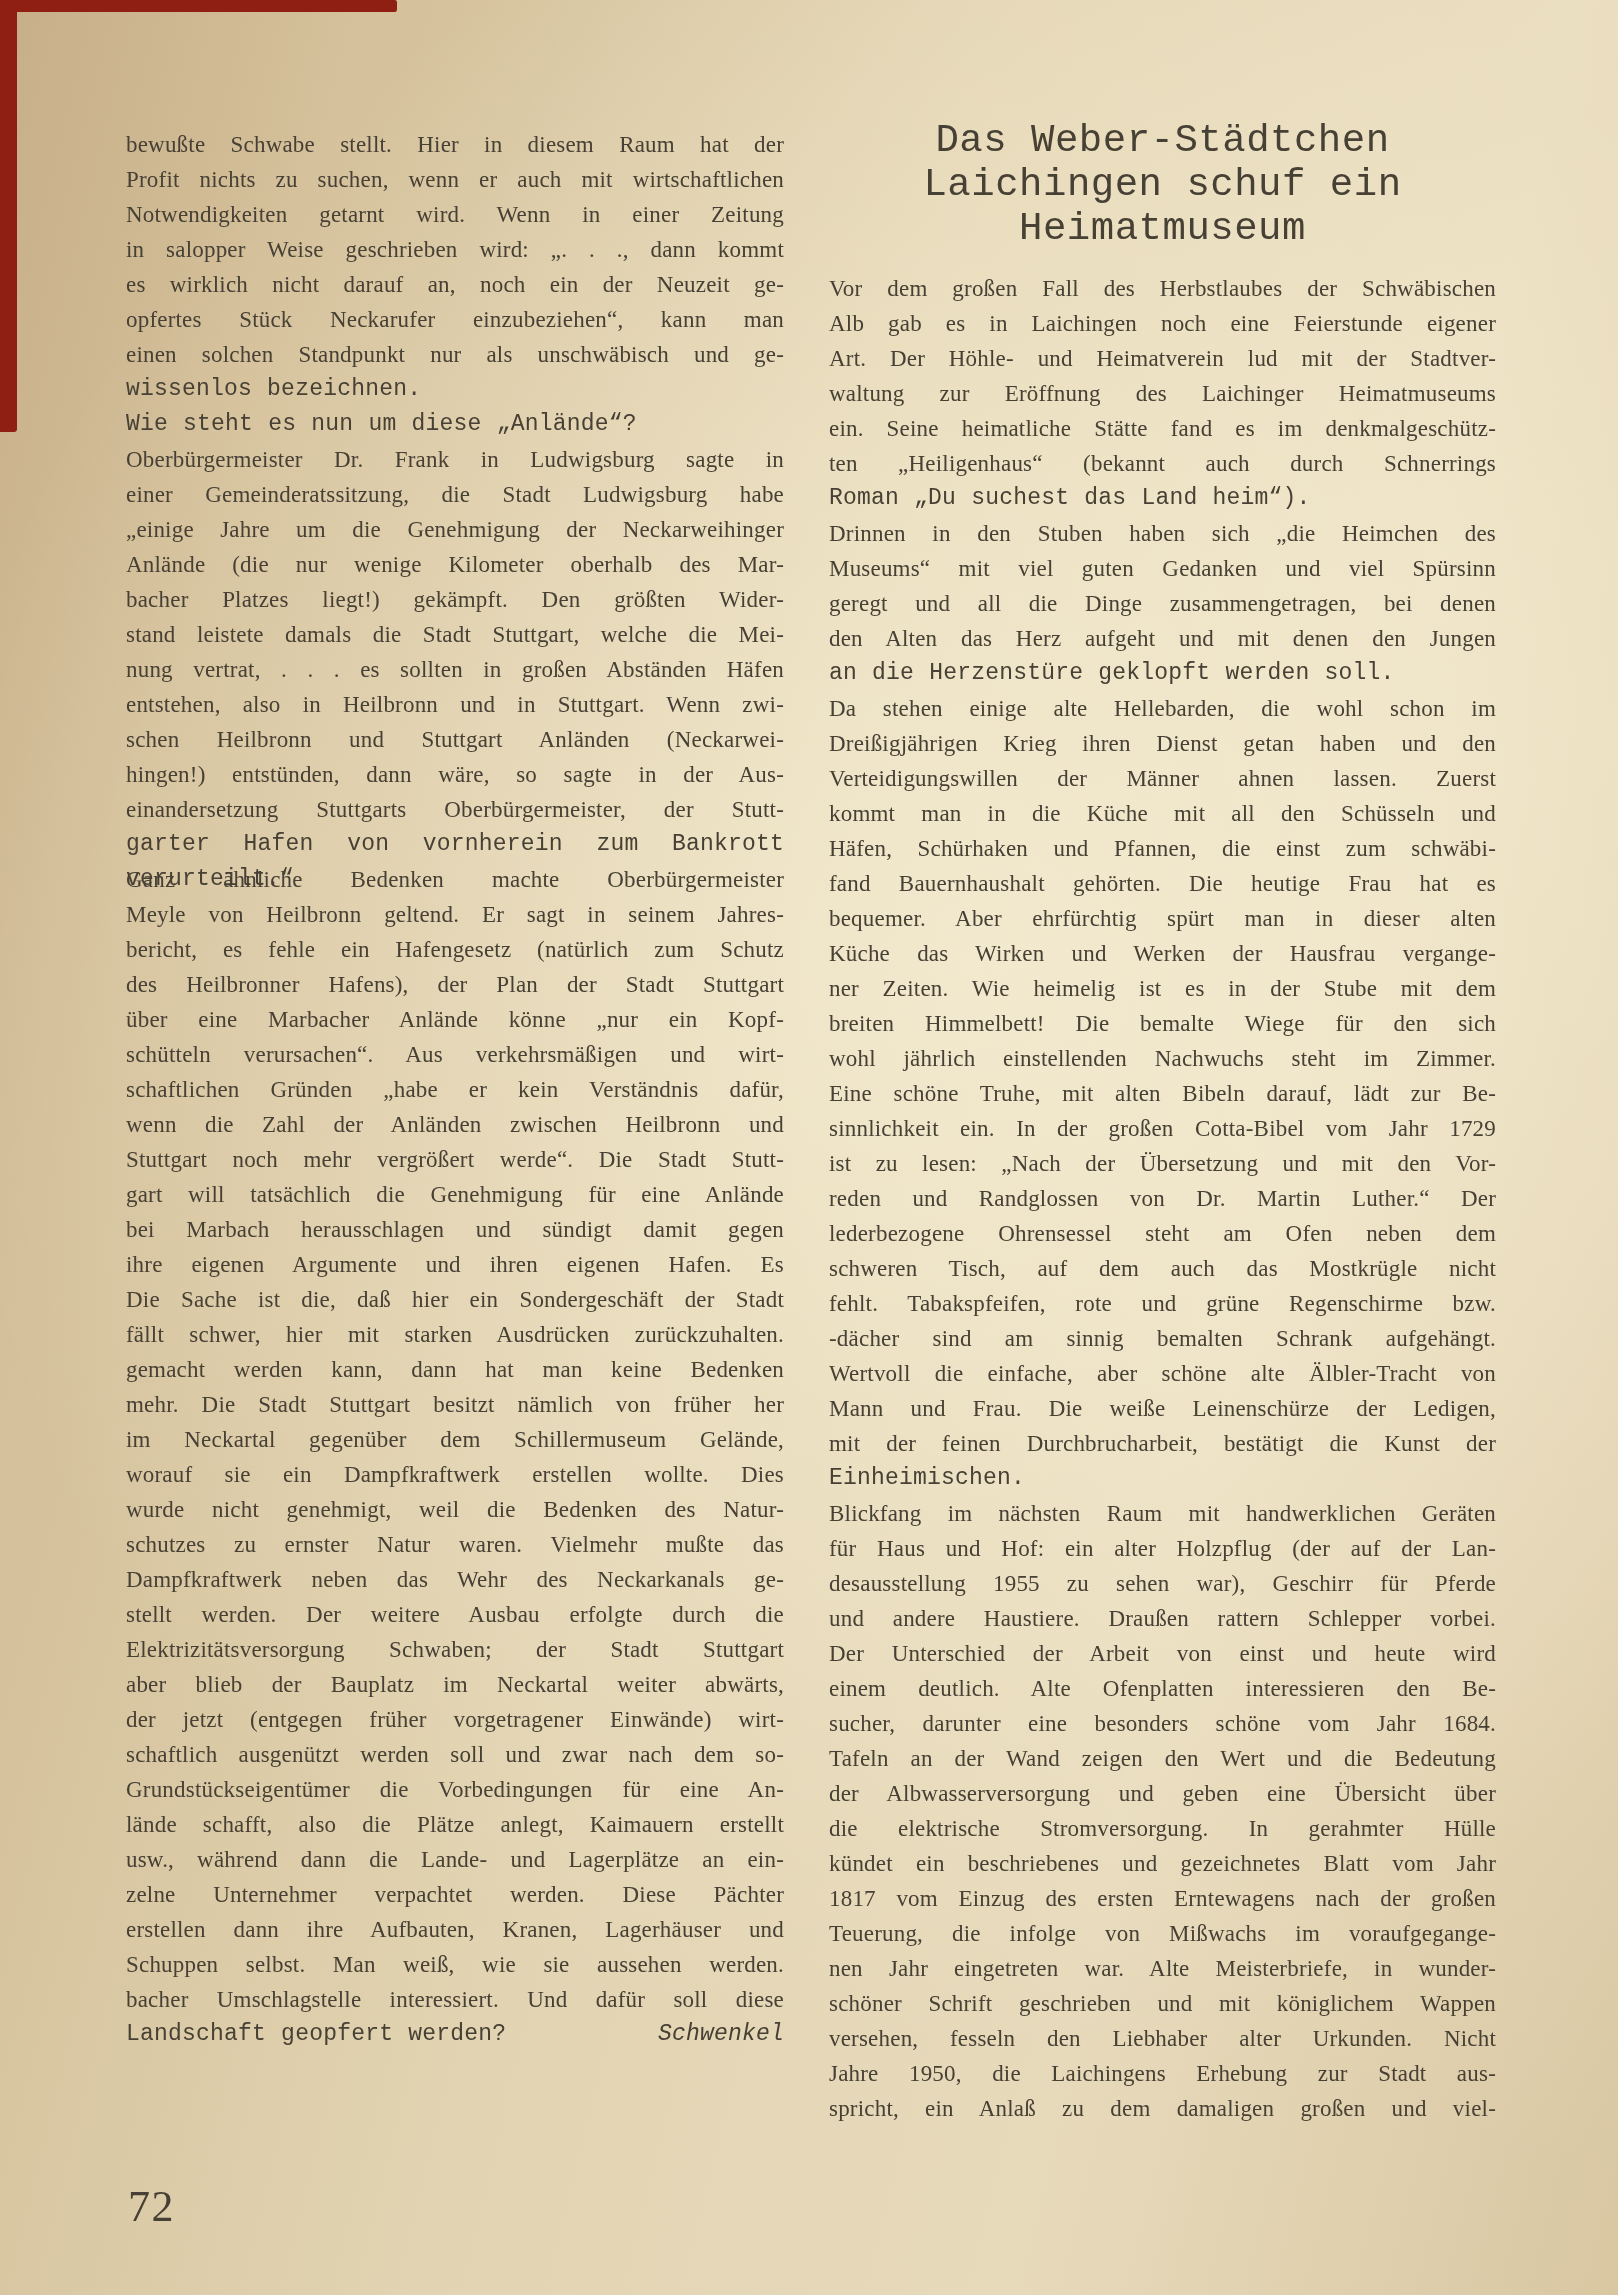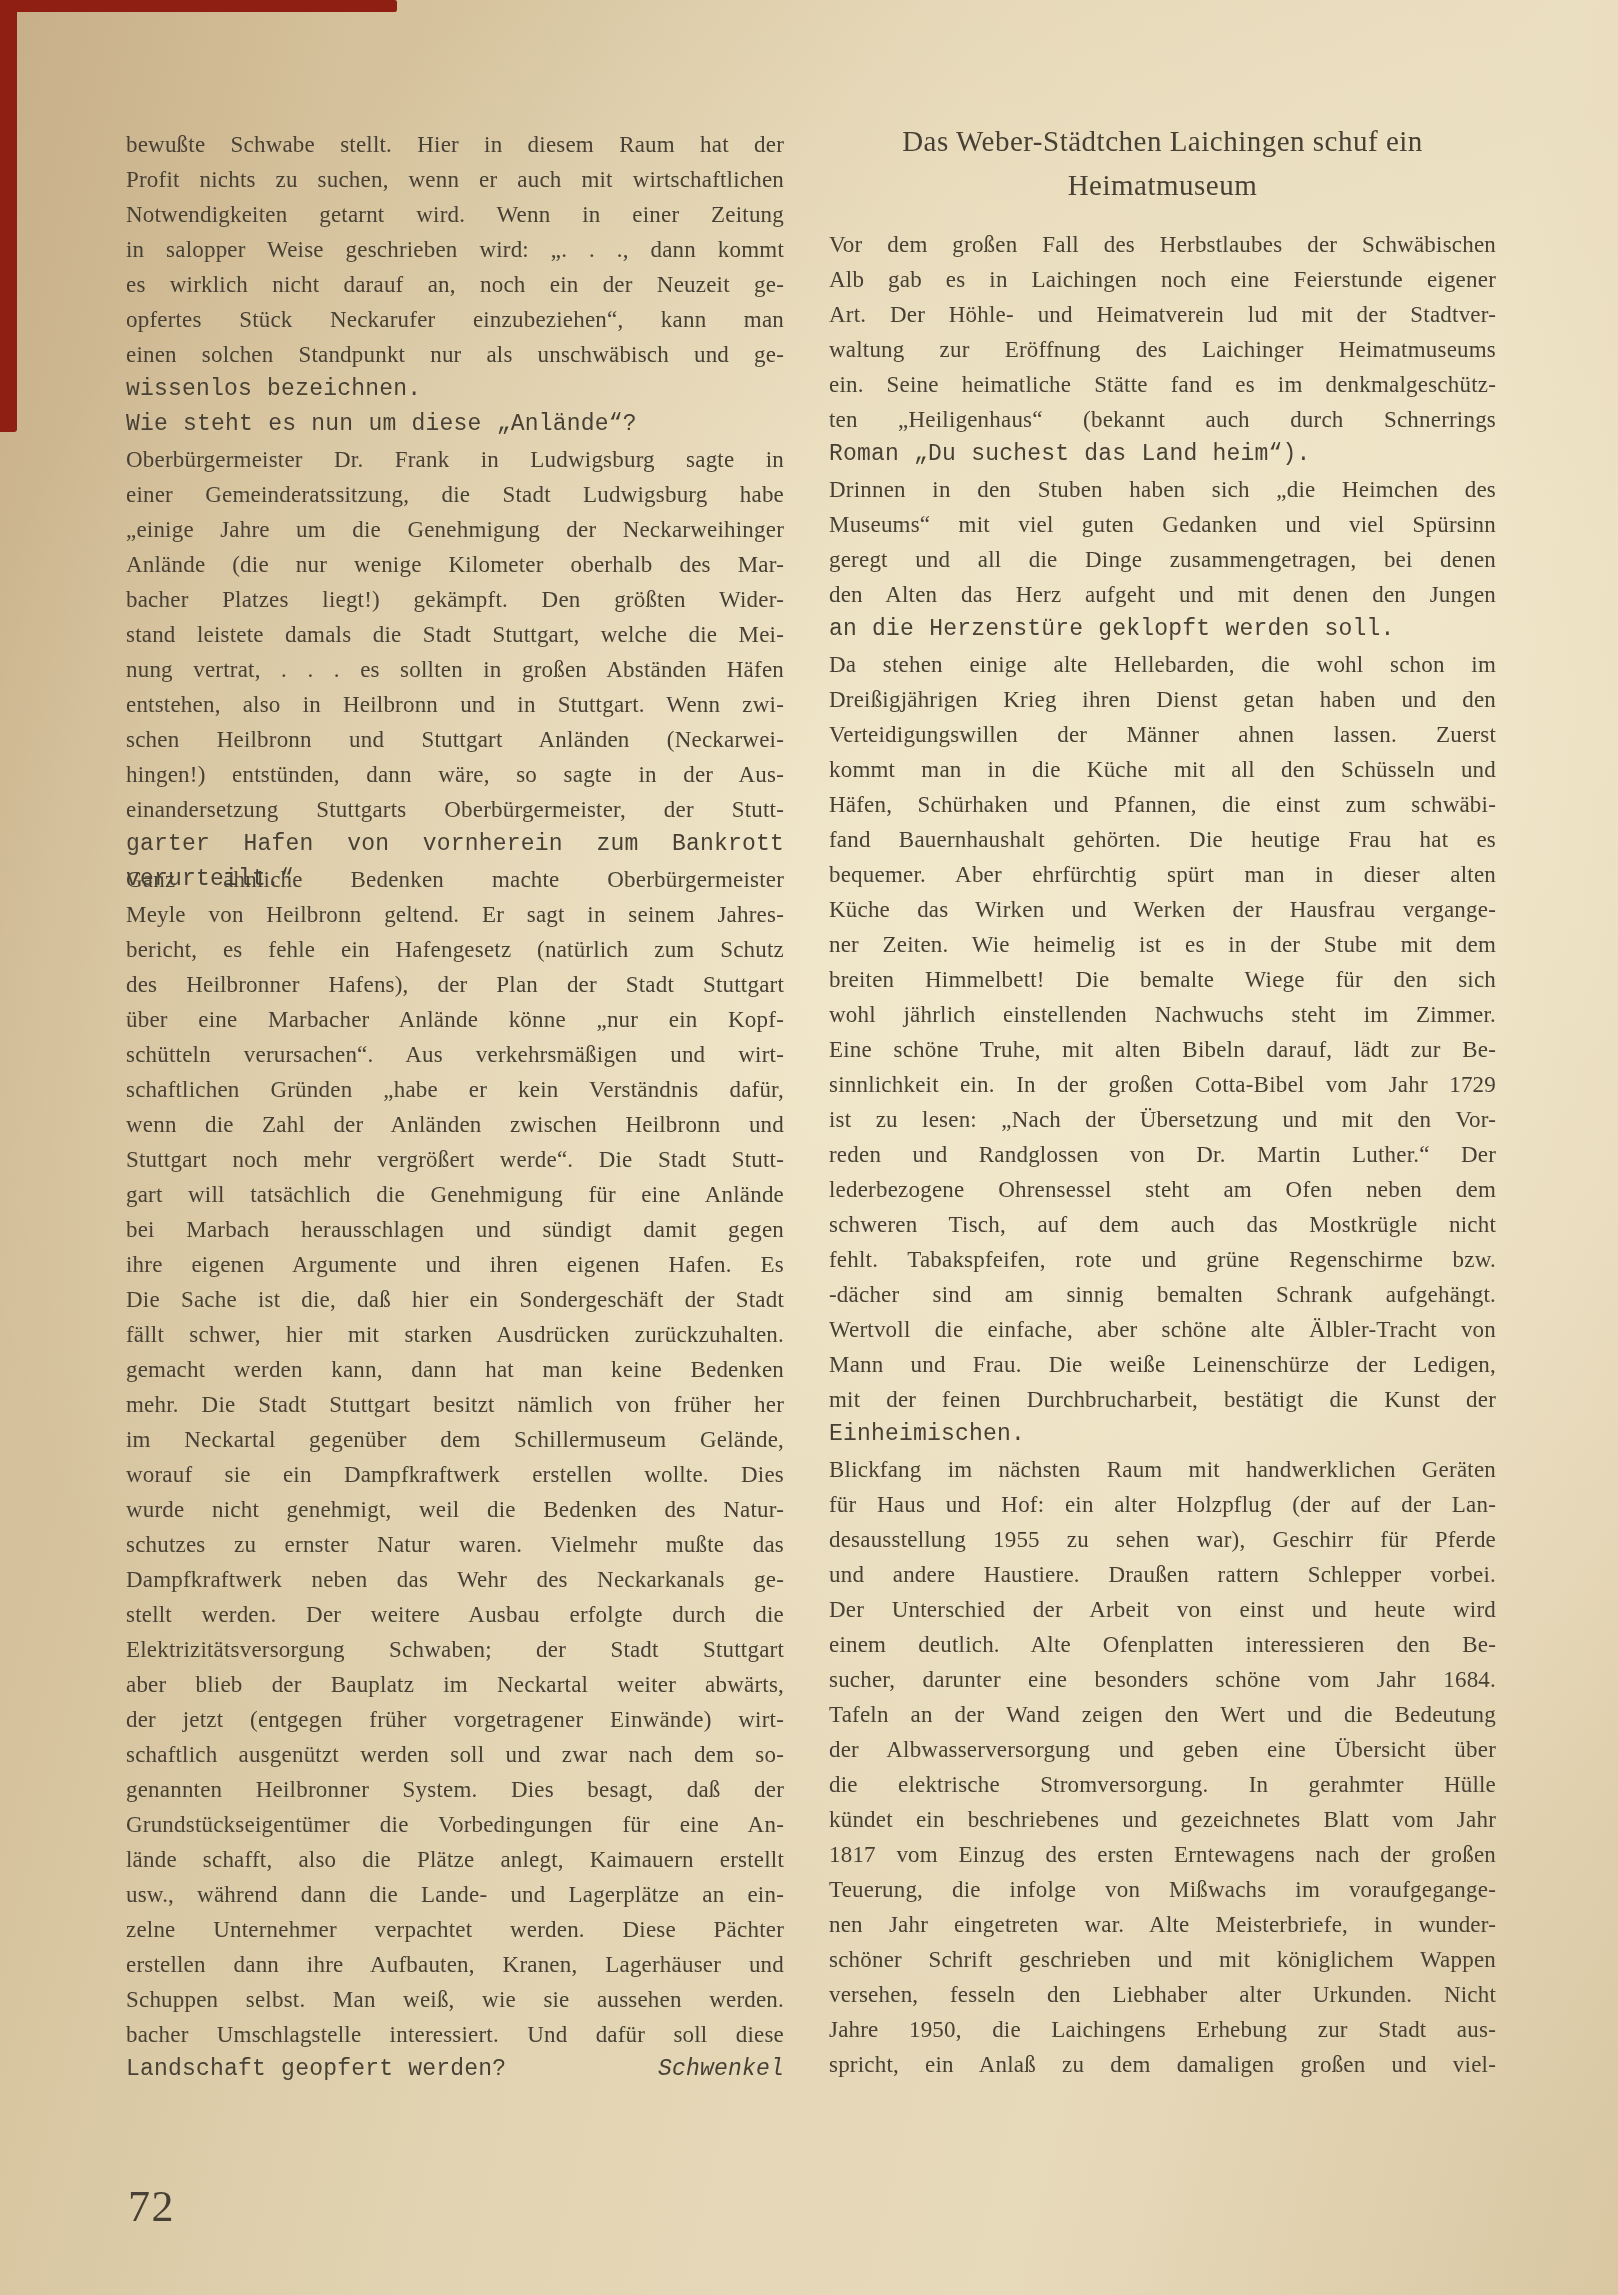--- a/index.html
+++ b/index.html
@@ -44,23 +44,24 @@
     text-align-last: justify;
     word-spacing: 1.1px;
     letter-spacing: 0.2px;
     white-space: normal;
   }
   .line.last { text-align-last: left; font-family: Liberation Mono, monospace; }
   .sig-line { display: flex; justify-content: space-between; align-items: flex-end; }
   .signature { font-style: italic; }
   .heading { text-align: center; margin: 6px 0 19.6px 0; }
   .heading-line {
-    font-size: 29px;
+    font-size: 39px;
     line-height: 44px;
     letter-spacing: 0.5px;
+    font-family: Liberation Mono, monospace;
   }
   .page-number {
     position: absolute; left: 128px; top: 2184px;
     font-size: 44px; line-height: 45px; letter-spacing: 1.5px;
   }
 </style>
 </head>
 <body>
 
 <div class="red-edge-top"></div>
@@ -114,21 +115,20 @@
       <div class="line">im Neckartal gegenüber dem Schillermuseum Gelände,</div>
       <div class="line">worauf sie ein Dampfkraftwerk erstellen wollte. Dies</div>
       <div class="line">wurde nicht genehmigt, weil die Bedenken des Natur-</div>
       <div class="line">schutzes zu ernster Natur waren. Vielmehr mußte das</div>
       <div class="line">Dampfkraftwerk neben das Wehr des Neckarkanals ge-</div>
       <div class="line">stellt werden. Der weitere Ausbau erfolgte durch die</div>
       <div class="line">Elektrizitätsversorgung Schwaben; der Stadt Stuttgart</div>
       <div class="line">aber blieb der Bauplatz im Neckartal weiter abwärts,</div>
       <div class="line">der jetzt (entgegen früher vorgetragener Einwände) wirt-</div>
       <div class="line">schaftlich ausgenützt werden soll und zwar nach dem so-</div>
-      <div class="line">genannten Heilbronner System. Dies besagt, daß der</div>
       <div class="line">Grundstückseigentümer die Vorbedingungen für eine An-</div>
       <div class="line">lände schafft, also die Plätze anlegt, Kaimauern erstellt</div>
       <div class="line">usw., während dann die Lande- und Lagerplätze an ein-</div>
       <div class="line">zelne Unternehmer verpachtet werden. Diese Pächter</div>
       <div class="line">erstellen dann ihre Aufbauten, Kranen, Lagerhäuser und</div>
       <div class="line">Schuppen selbst. Man weiß, wie sie aussehen werden.</div>
       <div class="line">bacher Umschlagstelle interessiert. Und dafür soll diese</div>
       <div class="line sig-line last">
         <span>Landschaft geopfert werden?</span>
         <span class="signature">Schwenkel</span>

